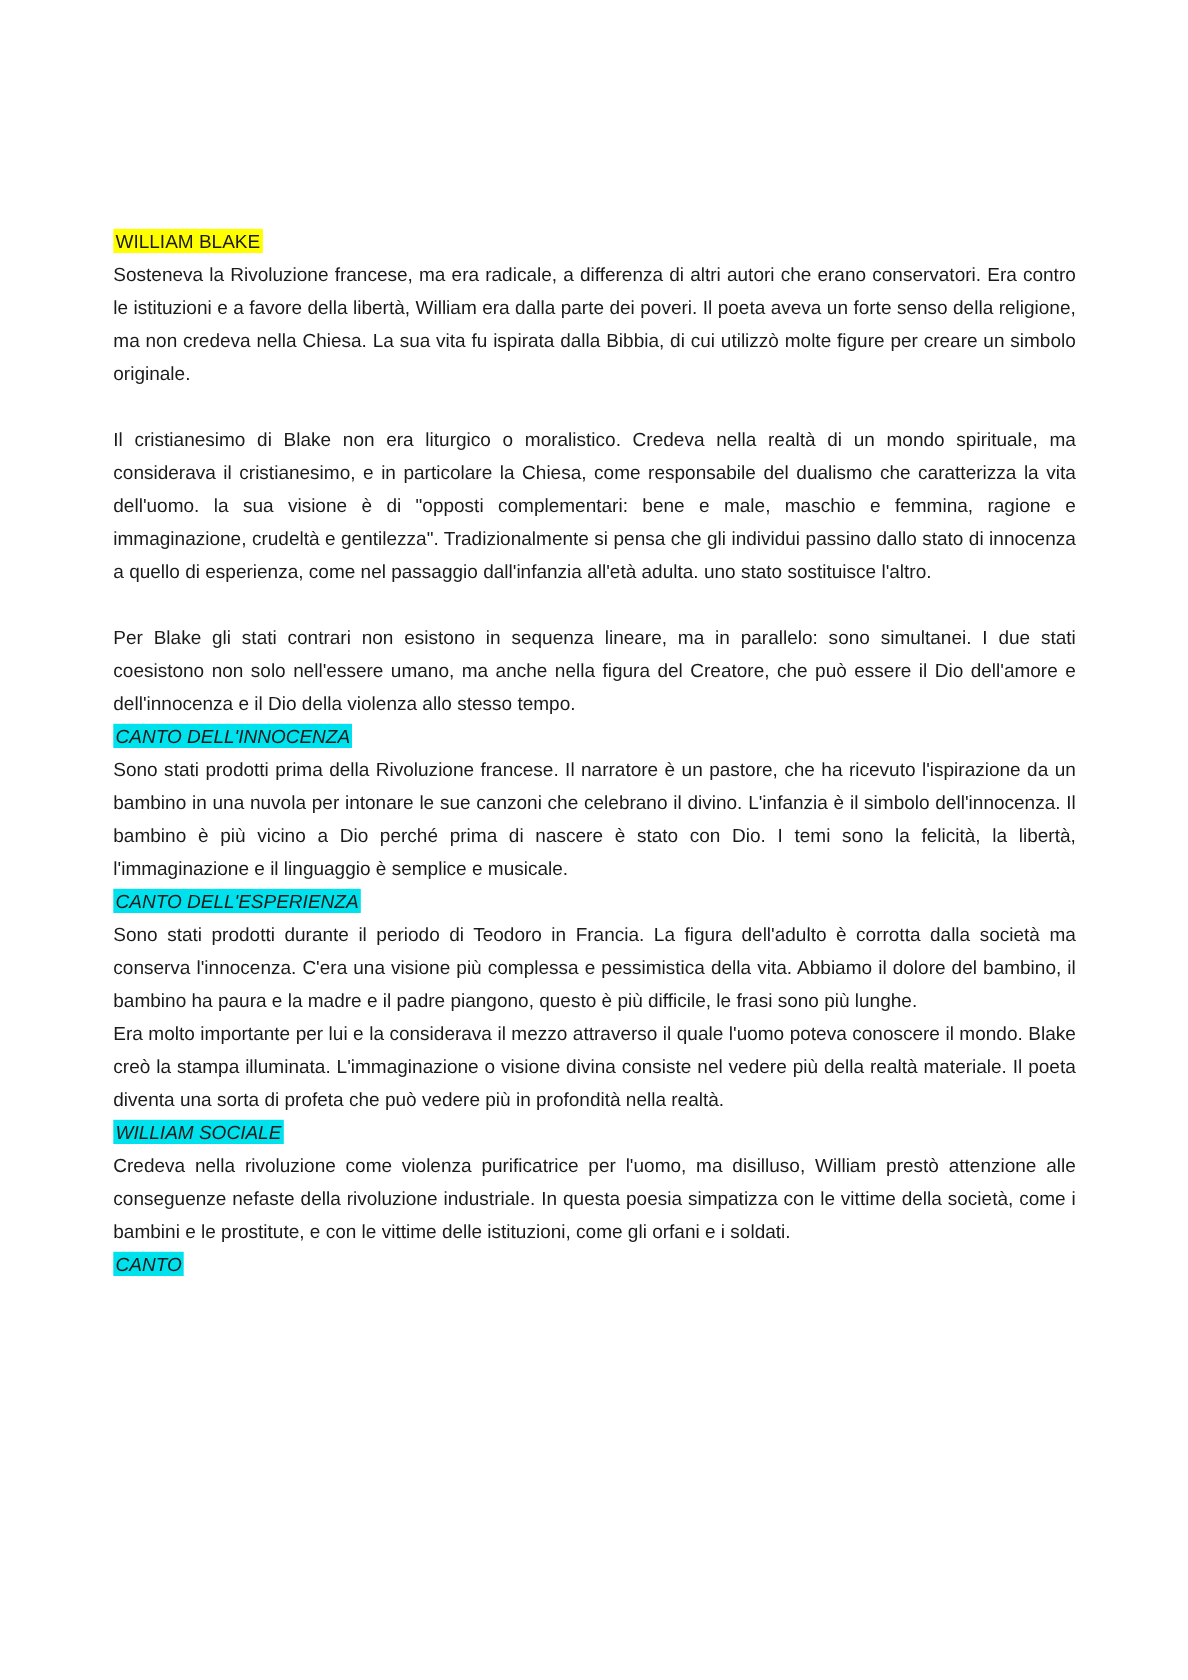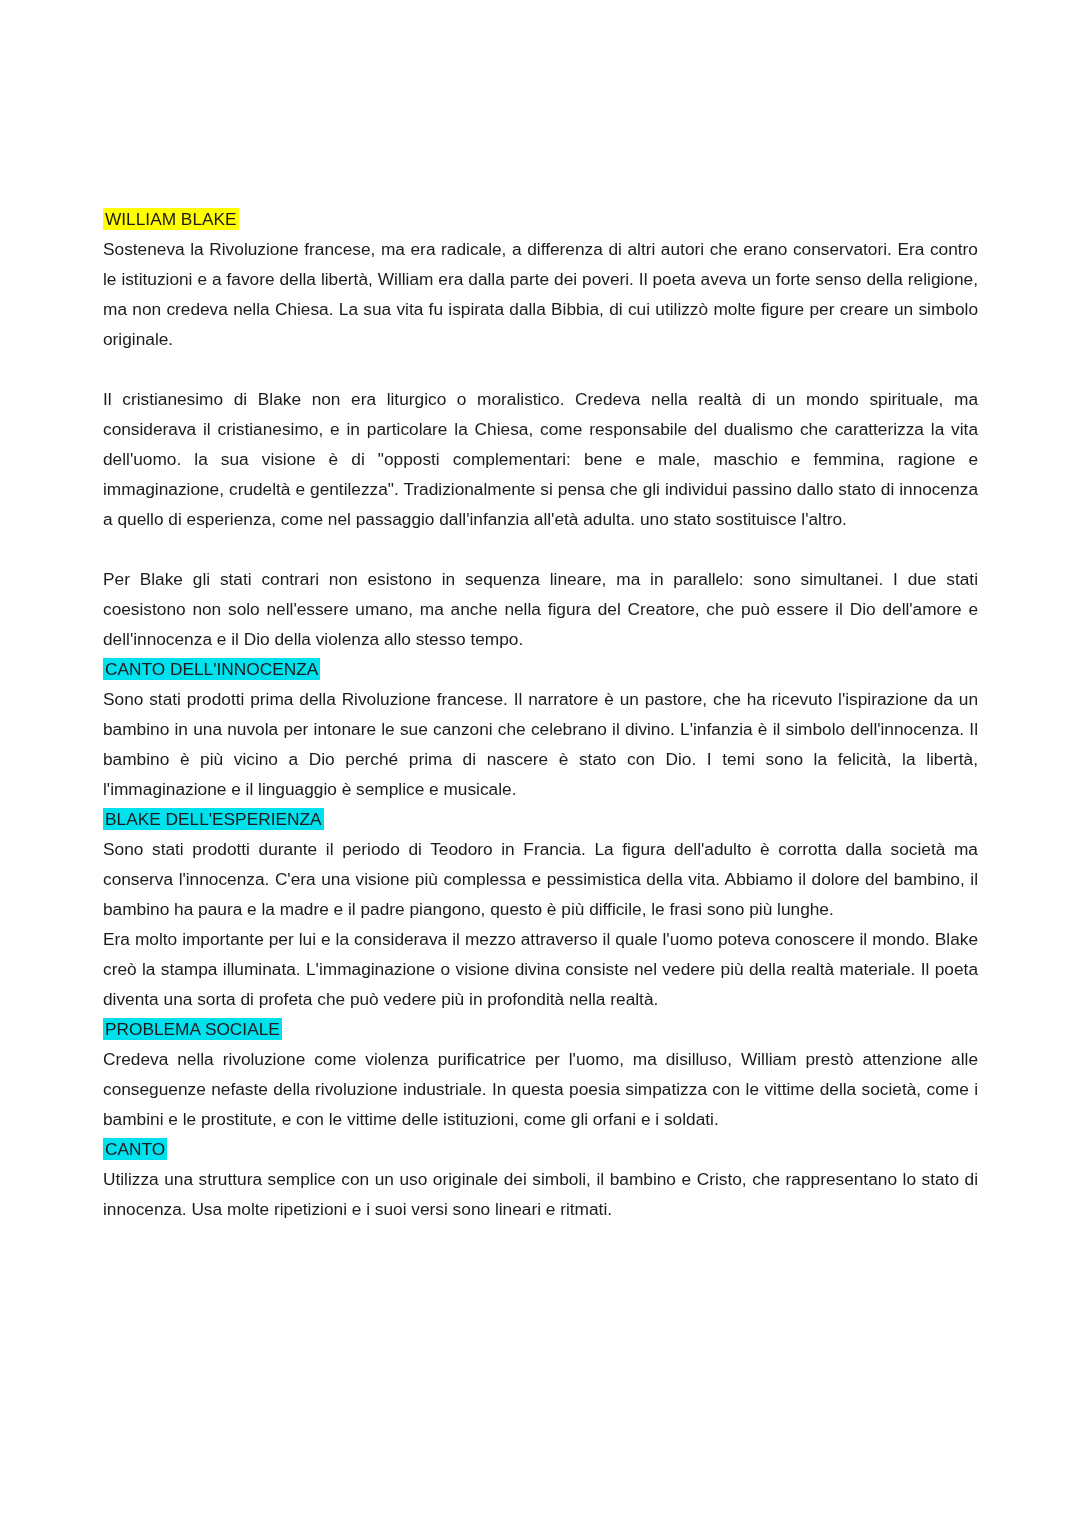--- a/index.html
+++ b/index.html
@@ -40,21 +40,21 @@
   }
   .heading-line {
     line-height: 30px;
     white-space: nowrap;
   }
   .hl {
     display: inline;
     padding: 1px 2px;
   }
   .hl-yellow { background: var(--hl-yellow); }
-  .hl-cyan   { background: var(--hl-cyan); }
+  .hl-cyan   { background: var(--hl-cyan); font-style: italic; }
   .spacer { height: 30px; }
 </style>
 </head>
 <body>
 
 <div class="page">
   <div class="content">
 
     <div class="heading-line">
       <span class="hl hl-yellow">WILLIAM BLAKE</span>
@@ -66,30 +66,29 @@
 
     <div class="spacer"></div>
     <p class="para">Per Blake gli stati contrari non esistono in sequenza lineare, ma in parallelo: sono simultanei. I due stati coesistono non solo nell'essere umano, ma anche nella figura del Creatore, che può essere il Dio dell'amore e dell'innocenza e il Dio della violenza allo stesso tempo.</p>
 
     <div class="heading-line">
       <span class="hl hl-cyan">CANTO DELL'INNOCENZA</span>
     </div>
     <p class="para">Sono stati prodotti prima della Rivoluzione francese. Il narratore è un pastore, che ha ricevuto l'ispirazione da un bambino in una nuvola per intonare le sue canzoni che celebrano il divino. L'infanzia è il simbolo dell'innocenza. Il bambino è più vicino a Dio perché prima di nascere è stato con Dio. I temi sono la felicità, la libertà, l'immaginazione e il linguaggio è semplice e musicale.</p>
 
     <div class="heading-line">
-      <span class="hl hl-cyan">BLAKE DELL'ESPERIENZA</span>
+      <span class="hl hl-cyan">CANTO DELL'ESPERIENZA</span>
     </div>
     <p class="para">Sono stati prodotti durante il periodo di Teodoro in Francia. La figura dell'adulto è corrotta dalla società ma conserva l'innocenza. C'era una visione più complessa e pessimistica della vita. Abbiamo il dolore del bambino, il bambino ha paura e la madre e il padre piangono, questo è più difficile, le frasi sono più lunghe.</p>
 
     <p class="para">Era molto importante per lui e la considerava il mezzo attraverso il quale l'uomo poteva conoscere il mondo. Blake creò la stampa illuminata. L'immaginazione o visione divina consiste nel vedere più della realtà materiale. Il poeta diventa una sorta di profeta che può vedere più in profondità nella realtà.</p>
 
     <div class="heading-line">
-      <span class="hl hl-cyan">PROBLEMA SOCIALE</span>
+      <span class="hl hl-cyan">WILLIAM SOCIALE</span>
     </div>
     <p class="para">Credeva nella rivoluzione come violenza purificatrice per l'uomo, ma disilluso, William prestò attenzione alle conseguenze nefaste della rivoluzione industriale. In questa poesia simpatizza con le vittime della società, come i bambini e le prostitute, e con le vittime delle istituzioni, come gli orfani e i soldati.</p>
 
     <div class="heading-line">
       <span class="hl hl-cyan">CANTO</span>
     </div>
-    <p class="para">Utilizza una struttura semplice con un uso originale dei simboli, il bambino e Cristo, che rappresentano lo stato di innocenza. Usa molte ripetizioni e i suoi versi sono lineari e ritmati.</p>
 
   </div>
 </div>
 
 </body></html>

